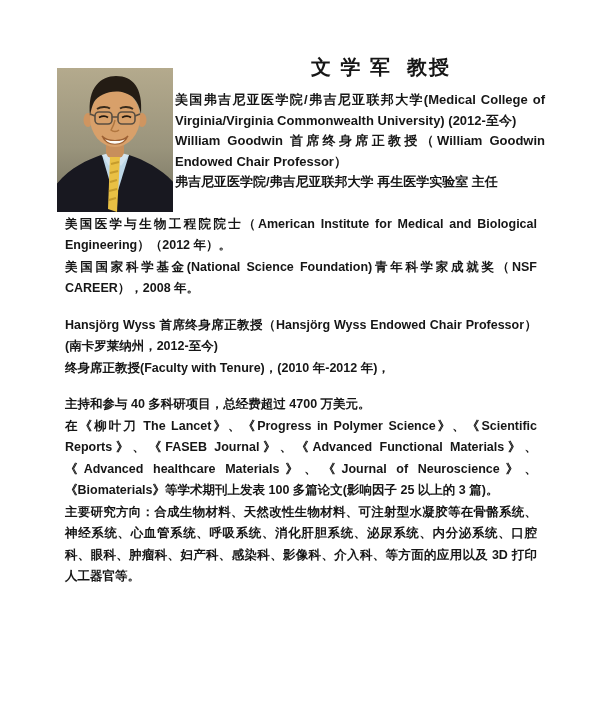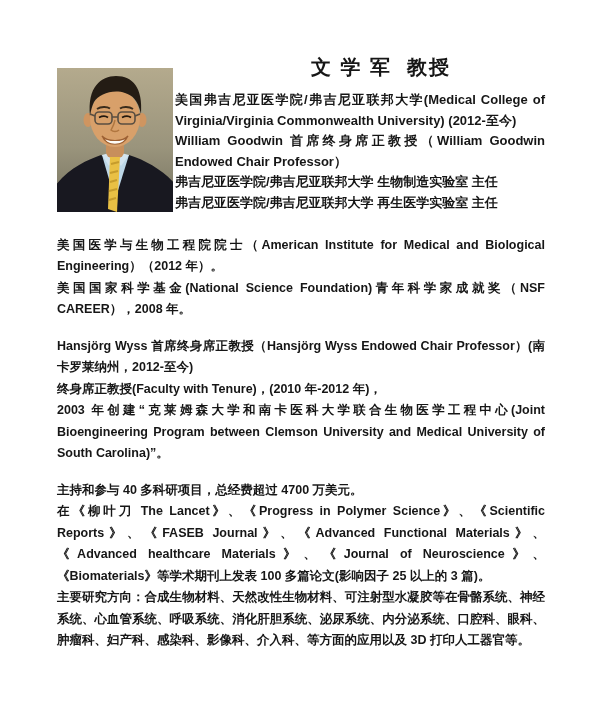--- a/index.html
+++ b/index.html
@@ -43,21 +43,21 @@
     margin: 0;
     font-size: 13px;
     line-height: 20.6px;
     text-align: justify;
   }
   .main {
     padding: 21px 55px 0 57px;
     font-size: 12.5px;
     line-height: 21.5px;
   }
-  .section { margin: 0 0 15px; }
+  .section { margin: 0 8px 15px; }
   .section:last-child { margin-bottom: 0; }
   .para { margin: 0; text-align: justify; }
 </style>
 </head>
 <body>
 
 <div class="page">
 
   <div class="header">
 
@@ -100,37 +100,35 @@
         <path d="M58,52 C57,57 55,60 54,62 C56,64 60,64 62,62" stroke="#b0763f" stroke-width="1.4" fill="none"></path>
 
         <path d="M45,68 C50,74 66,74 71,68 C66,79 50,79 45,68 Z" fill="#fdfbf6" stroke="#9c5f32" stroke-width="1.2"></path>
       </svg>
     </div>
 
     <div class="hdr-right">
       <h1 class="page-title">文 学 军  教授</h1>
       <p class="hdr-line">美国弗吉尼亚医学院/弗吉尼亚联邦大学(Medical College of Virginia/Virginia Commonwealth University)  (2012-至今)</p>
       <p class="hdr-line">William Goodwin 首席终身席正教授（William Goodwin Endowed Chair Professor）</p>
-      <p class="hdr-line">弗吉尼亚医学院/弗吉尼亚联邦大学 生物制造实验室 主任</p>
       <p class="hdr-line">弗吉尼亚医学院/弗吉尼亚联邦大学 再生医学实验室 主任</p>
     </div>
 
   </div>
 
   <div class="main">
 
     <div class="section">
       <p class="para">美国医学与生物工程院院士（American Institute for Medical and Biological Engineering）（2012 年）。</p>
       <p class="para">美国国家科学基金(National Science Foundation)青年科学家成就奖（NSF CAREER），2008 年。</p>
     </div>
 
     <div class="section">
       <p class="para">Hansjörg Wyss 首席终身席正教授（Hansjörg Wyss Endowed Chair Professor）(南卡罗莱纳州，2012-至今)</p>
       <p class="para">终身席正教授(Faculty with Tenure)，(2010 年-2012 年)，</p>
-      <p class="para">2003 年创建“克莱姆森大学和南卡医科大学联合生物医学工程中心(Joint Bioengineering Program between Clemson University and Medical University of South Carolina)”。</p>
     </div>
 
     <div class="section">
       <p class="para">主持和参与 40 多科研项目，总经费超过 4700 万美元。</p>
       <p class="para">在《柳叶刀 The Lancet》、《Progress in Polymer Science》、《Scientific Reports》、《FASEB Journal》、《Advanced Functional Materials》、《Advanced healthcare Materials》、《Journal of Neuroscience》、《Biomaterials》等学术期刊上发表 100 多篇论文(影响因子 25 以上的 3 篇)。</p>
       <p class="para">主要研究方向：合成生物材料、天然改性生物材料、可注射型水凝胶等在骨骼系统、神经系统、心血管系统、呼吸系统、消化肝胆系统、泌尿系统、内分泌系统、口腔科、眼科、肿瘤科、妇产科、感染科、影像科、介入科、等方面的应用以及 3D 打印人工器官等。</p>
     </div>
 
   </div>
 

